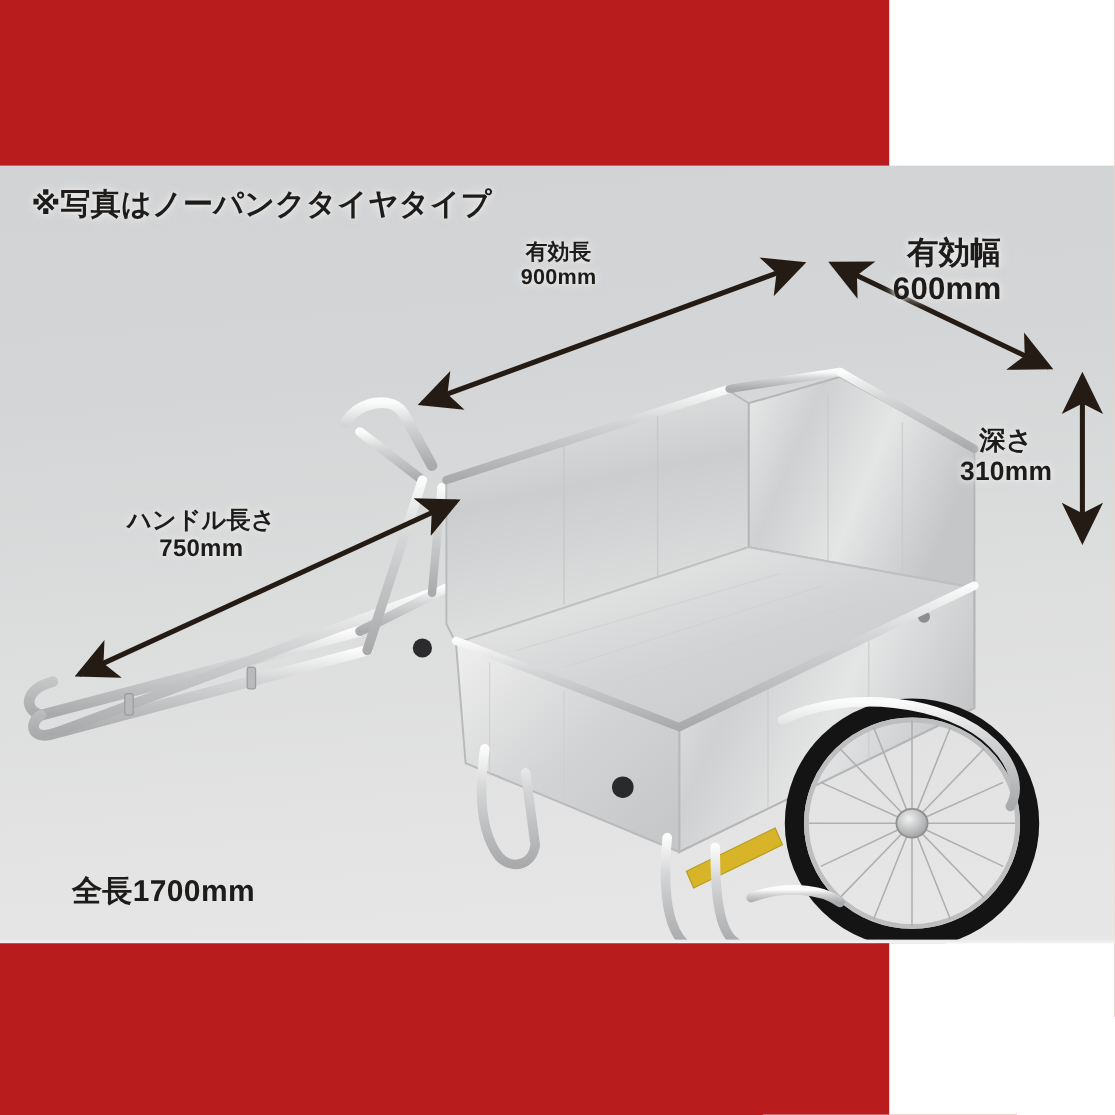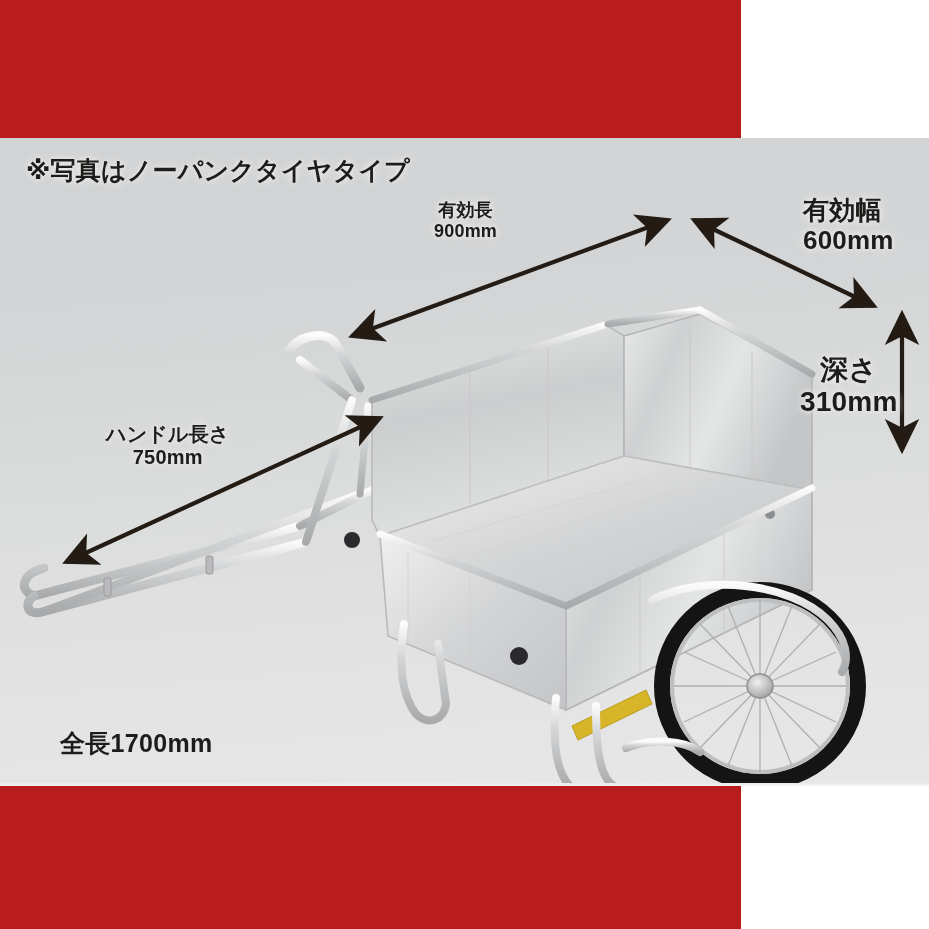--- a/index.html
+++ b/index.html
@@ -43,22 +43,22 @@
       0 0 4px rgba(235,235,235,.95),
       0 0 8px rgba(235,235,235,.85),
       0 0 12px rgba(235,235,235,.6);
   }
   #note{
     left:26px; top:18px;
     font-size:25px;
     font-weight:700;
   }
   #lab-len{ left:416px; top:62px;  font-size:18px; text-align:center;margin-left:18px;}
-  #lab-wid{ left:803px; top:57px;  font-size:26px; text-align:left;}
-  #lab-dep{ left:800px; top:216px; font-size:28px; text-align:center;}
+  #lab-wid{ left:744px; top:57px;  font-size:26px; text-align:right;}
+  #lab-dep{ left:800px; top:216px; font-size:22px; text-align:center;}
   #lab-han{ left:106px; top:285px; font-size:20px; text-align:center;}
   #specs{
     position:absolute;
     left:60px; top:522px;
     font-size:25px;
     font-weight:700;
     color:#1d1c1a;
     line-height:1.34;
     white-space:pre;
     letter-spacing:0.3px;

